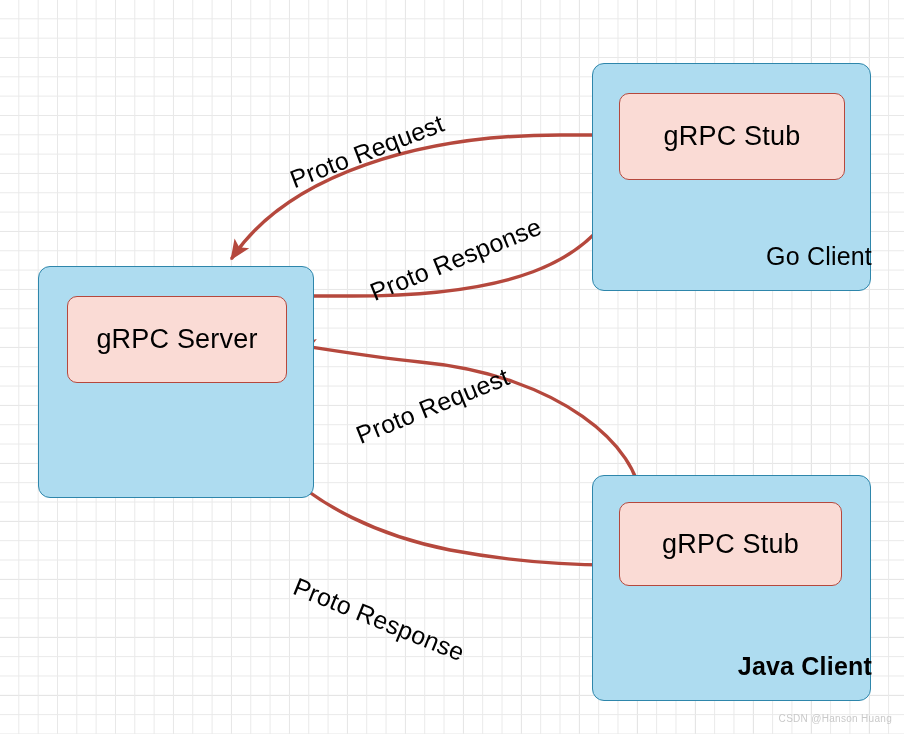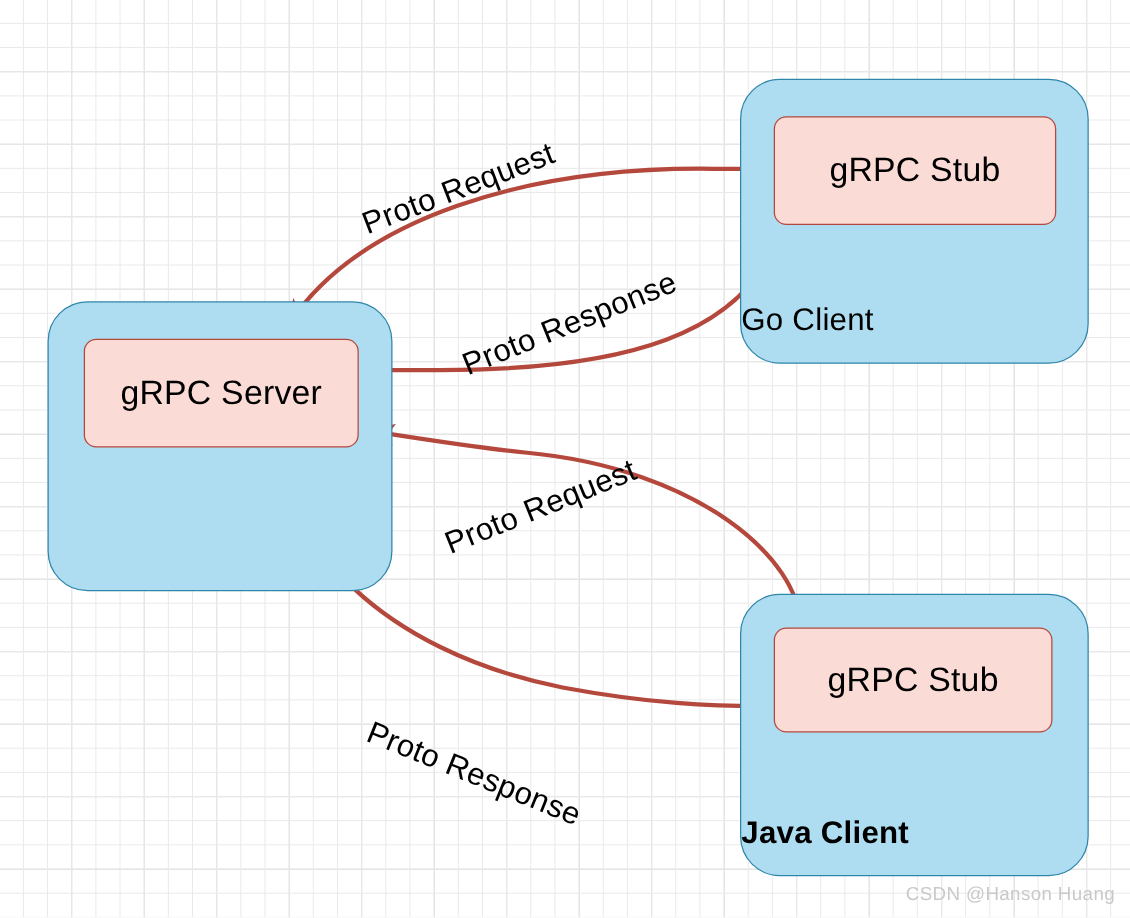--- a/index.html
+++ b/index.html
@@ -24,21 +24,21 @@
       58px 58px,
       58px 58px;
     background-position: -1px -1px, -1px -1px, -1px -1px, -1px -1px;
     font-family: "Liberation Sans", sans-serif;
   }
   .outer-box {
     position: absolute;
     box-sizing: border-box;
     background: #aedcf0;
     border: 1.6px solid #2e86ab;
-    border-radius: 32px;
+    border-radius: 12px;
   }
   .inner-box {
     position: absolute;
     box-sizing: border-box;
     background: #fadbd5;
     border: 1.6px solid #b5483d;
     border-radius: 10px;
     display: flex;
     align-items: center;
     justify-content: center;
@@ -47,21 +47,21 @@
     font-size: 27px;
     color: #000000;
     white-space: nowrap;
     letter-spacing: 0.2px;
   }
   .outer-label {
     position: absolute;
     font-size: 25px;
     color: #000000;
     white-space: nowrap;
-    text-align: left;
+    text-align: right;
     letter-spacing: 0.2px;
   }
   #edges {
     position: absolute;
     left: 0;
     top: 0;
     width: 904px;
     height: 734px;
     pointer-events: none;
   }
@@ -70,21 +70,21 @@
     font-size: 25px;
     color: #000000;
     white-space: nowrap;
     transform-origin: 0 0;
     letter-spacing: 0.2px;
   }
   #watermark {
     position: absolute;
     right: 12px;
     bottom: 10px;
-    font-size: 15px;
+    font-size: 10px;
     color: #c9c9c9;
     white-space: nowrap;
     letter-spacing: 0.3px;
   }
 </style>
 </head>
 <body>
 
 <div id="canvas">
 
@@ -95,21 +95,21 @@
       </marker>
     </defs>
     <g fill="none" stroke="#b5483d" stroke-width="3.4" stroke-linecap="round" marker-end="url(#arrowhead)">
       <path d="M 617 135 L 571 135 C 420 133 288 175 232 258"></path>
       <path d="M 285 296 L 352 296 C 500 296 596 268 624 186"></path>
       <path d="M 640 500 C 640 448 560 375 420 362 C 380 358 330 350 298 345"></path>
       <path d="M 229 367 C 229 430 300 520 450 550 C 520 563 570 565 610 565"></path>
     </g>
   </svg>
 
-  <div class="outer-box" id="node-cpp-server" style="left: 38px; top: 241px; width: 276px; height: 232px;">
+  <div class="outer-box" id="node-cpp-server" style="left: 38px; top: 266px; width: 276px; height: 232px;">
     <div class="inner-box" id="inner-cpp-server" style="left: 28px; top: 29px; width: 220px; height: 87px;">
       <span class="inner-label">gRPC Server</span>
     </div>
   </div>
 
   <div class="outer-box" id="node-go-client" style="left: 592px; top: 63px; width: 279px; height: 228px;">
     <div class="inner-box" id="inner-go-client" style="left: 26px; top: 29px; width: 226px; height: 87px;">
       <span class="inner-label">gRPC Stub</span>
     </div>
     <div class="outer-label" id="label-go-client" style="left: 0px; top: 178px; width: 279px;">Go Client</div>

